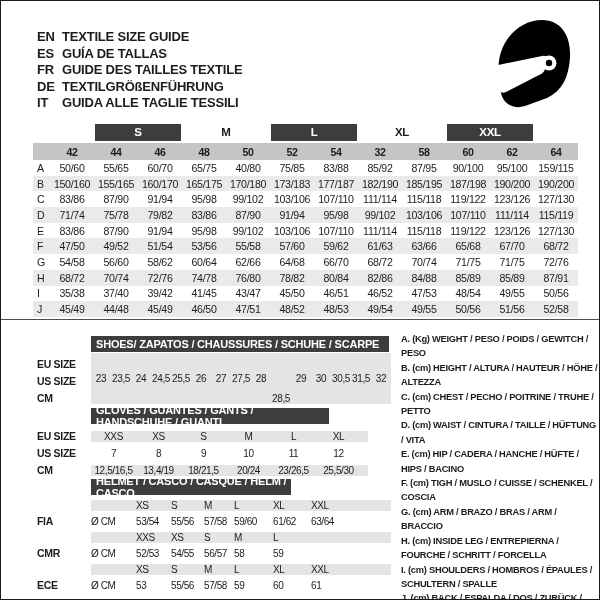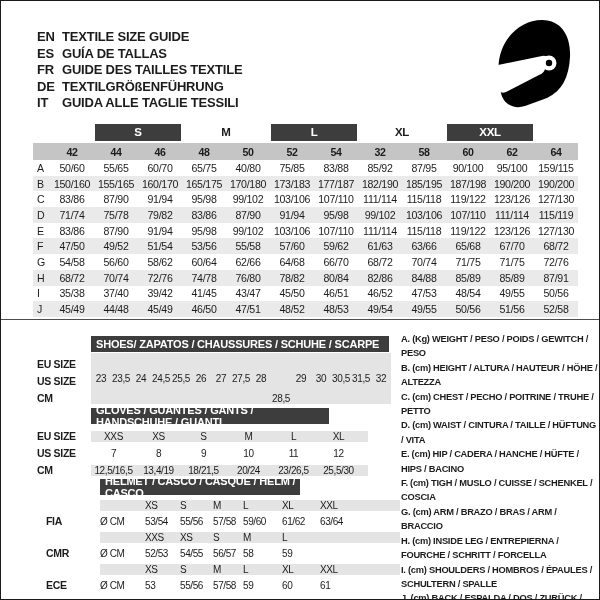--- a/index.html
+++ b/index.html
@@ -22,21 +22,21 @@
   .size-plain{font-weight:bold;font-size:11.5px;height:17px;line-height:17px;}
   .tt .band-row td{background:var(--band);height:17px;font-weight:bold;}
   .tt tbody td{height:15.7px;}
   .tt tbody tr:nth-child(even) td{background:var(--stripe);}
   .tt tbody td.letter{text-align:left;padding-left:4px;}
   
   .divider{position:absolute;left:0;top:318px;width:598px;height:1px;background:#4d4d4d;}
   
   .sub{position:absolute;left:36px;}
   .sub-row{display:flex;align-items:flex-end;height:17.3px;}
-  .sub.helmet-sub .sub-row{height:16px;margin-left:9px;}
+  .sub.helmet-sub .sub-row{height:16px;}
   .sub-label{width:54px;font-weight:bold;font-size:10.5px;letter-spacing:-0.3px;display:flex;align-items:center;}
   .bar{background:var(--dark);color:#fff;font-weight:bold;font-size:11px;letter-spacing:-0.2px;display:flex;align-items:center;padding-left:5px;box-sizing:border-box;height:16px;align-self:center;}
   .band{display:flex;align-items:center;}
   .band.gray{background:var(--subband);}
   .cell{text-align:center;font-size:10px;letter-spacing:-0.4px;white-space:nowrap;}
   .cell.left{text-align:left;}
   
   .legend{position:absolute;left:400px;top:331px;width:197px;}
   .legend-item{font-size:9.3px;font-weight:bold;line-height:14.4px;letter-spacing:-0.25px;}
 </style>

